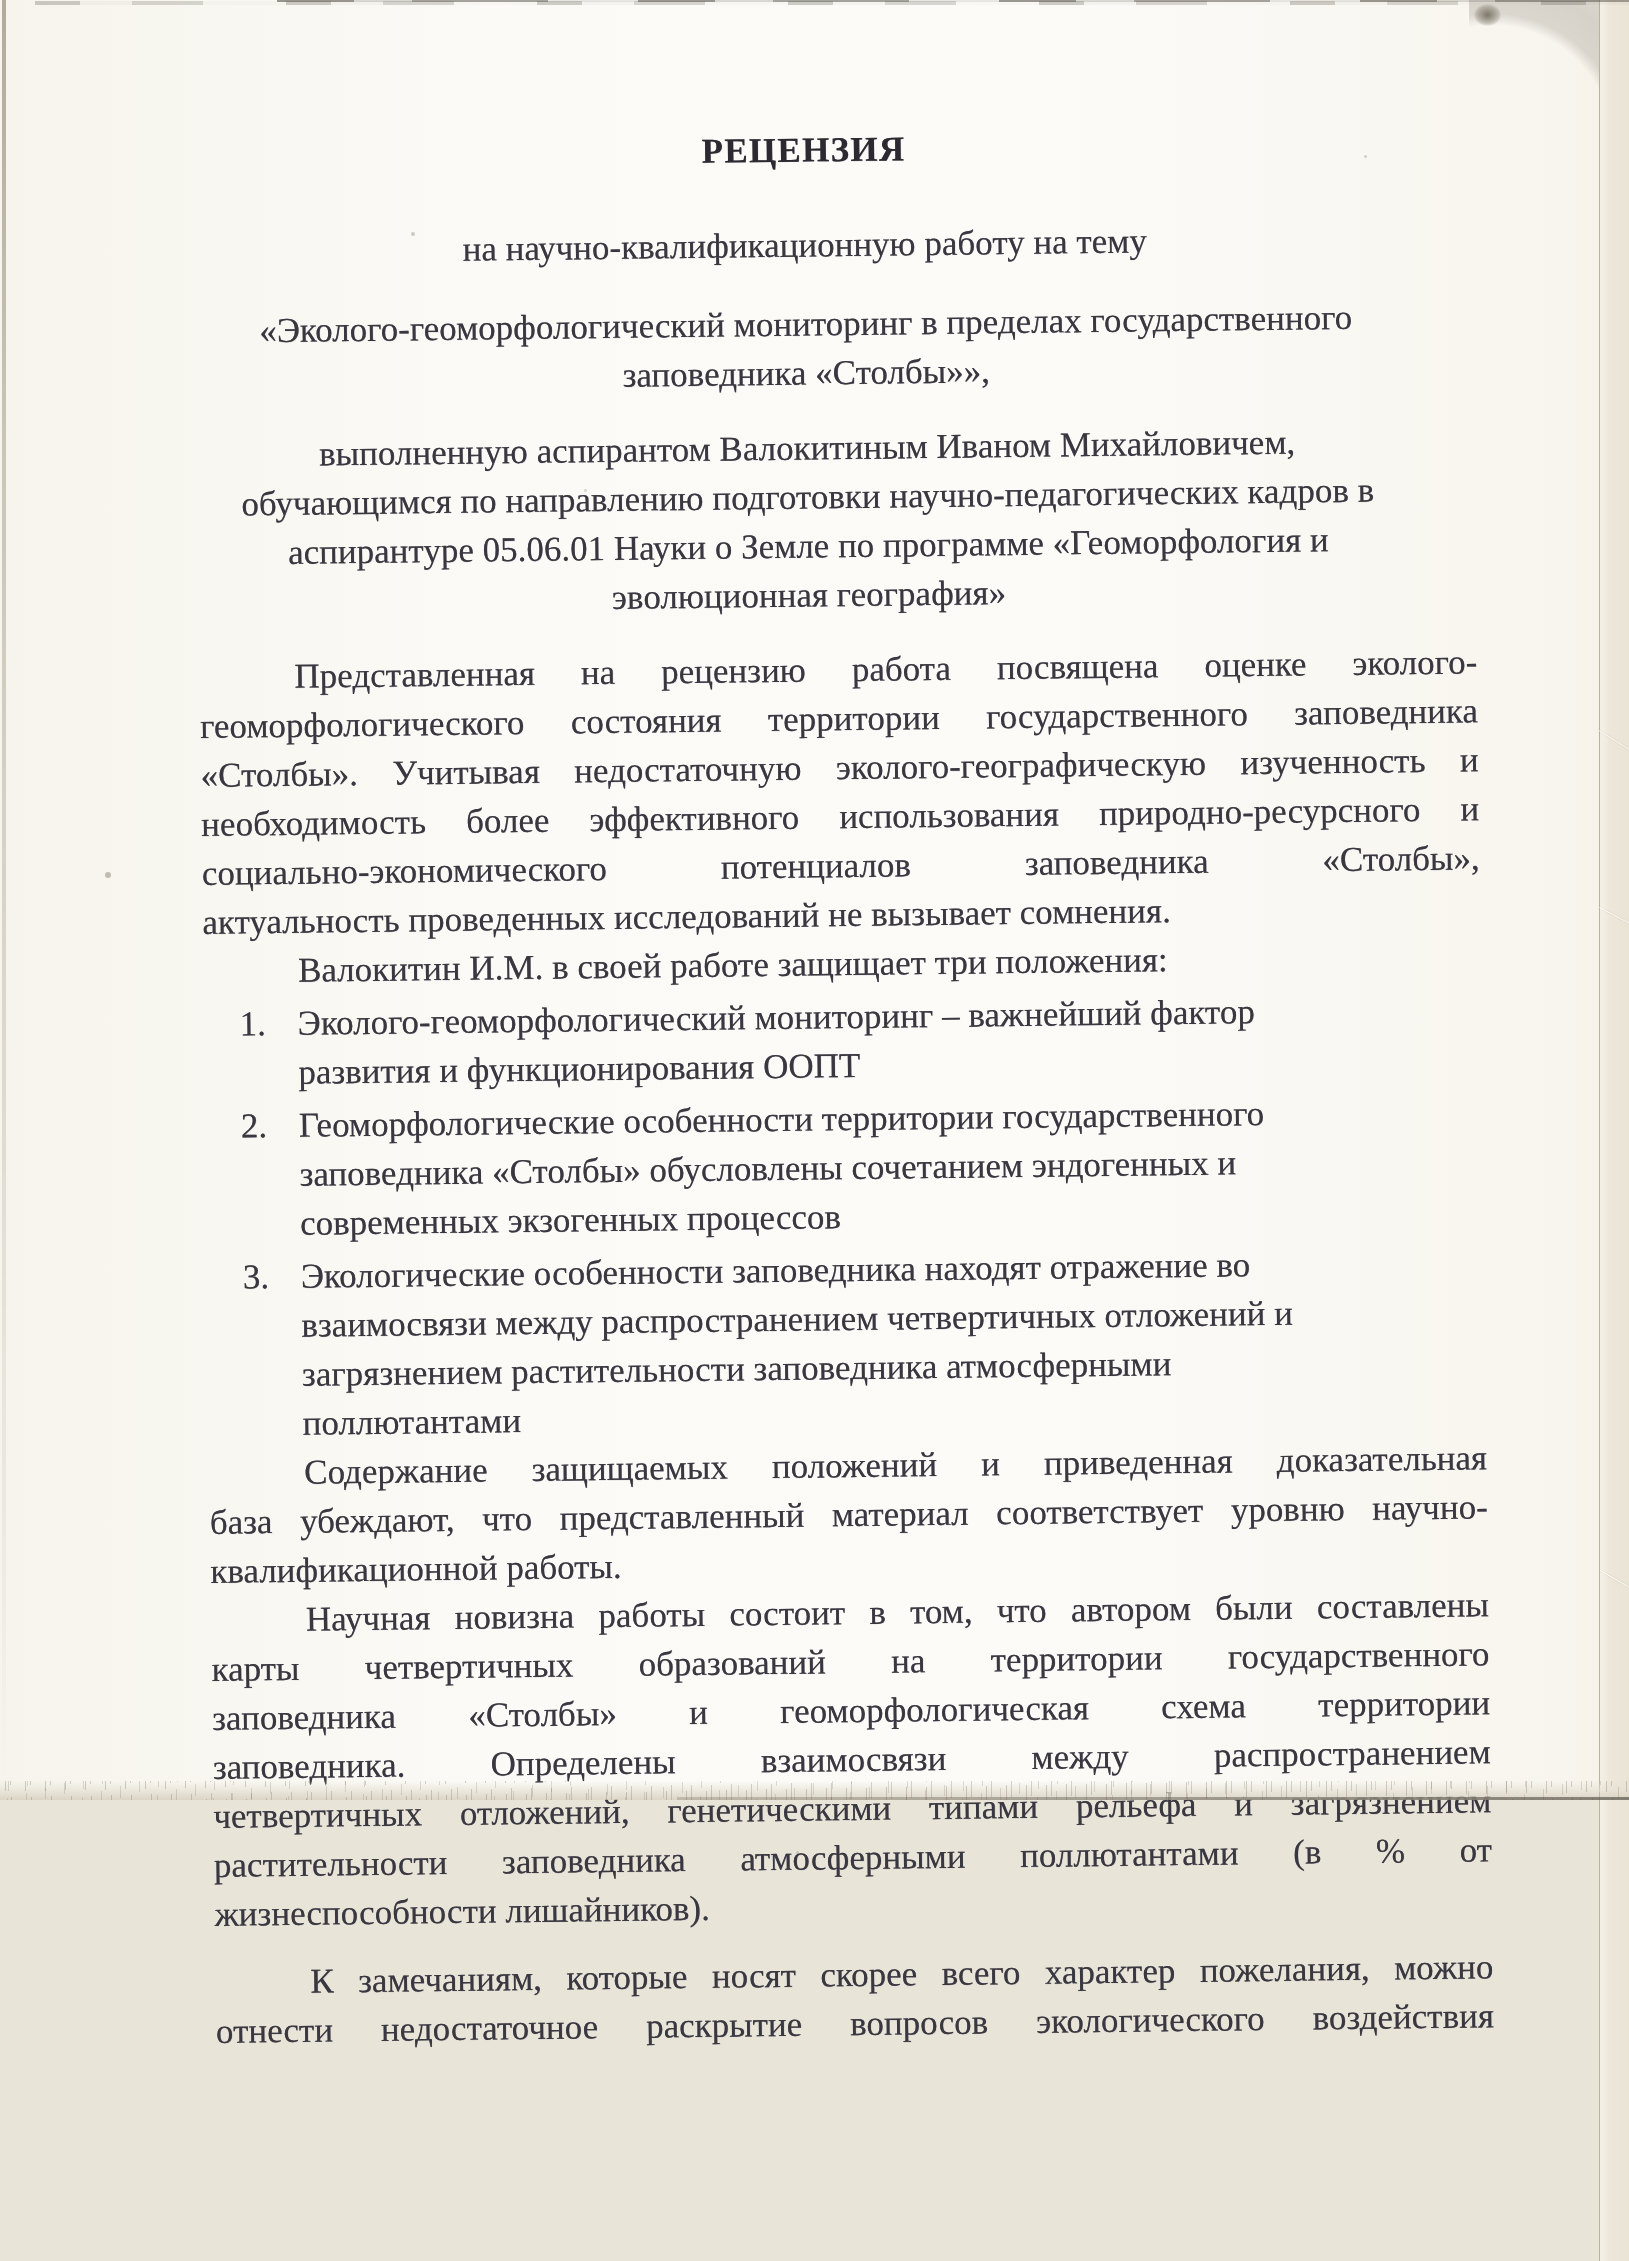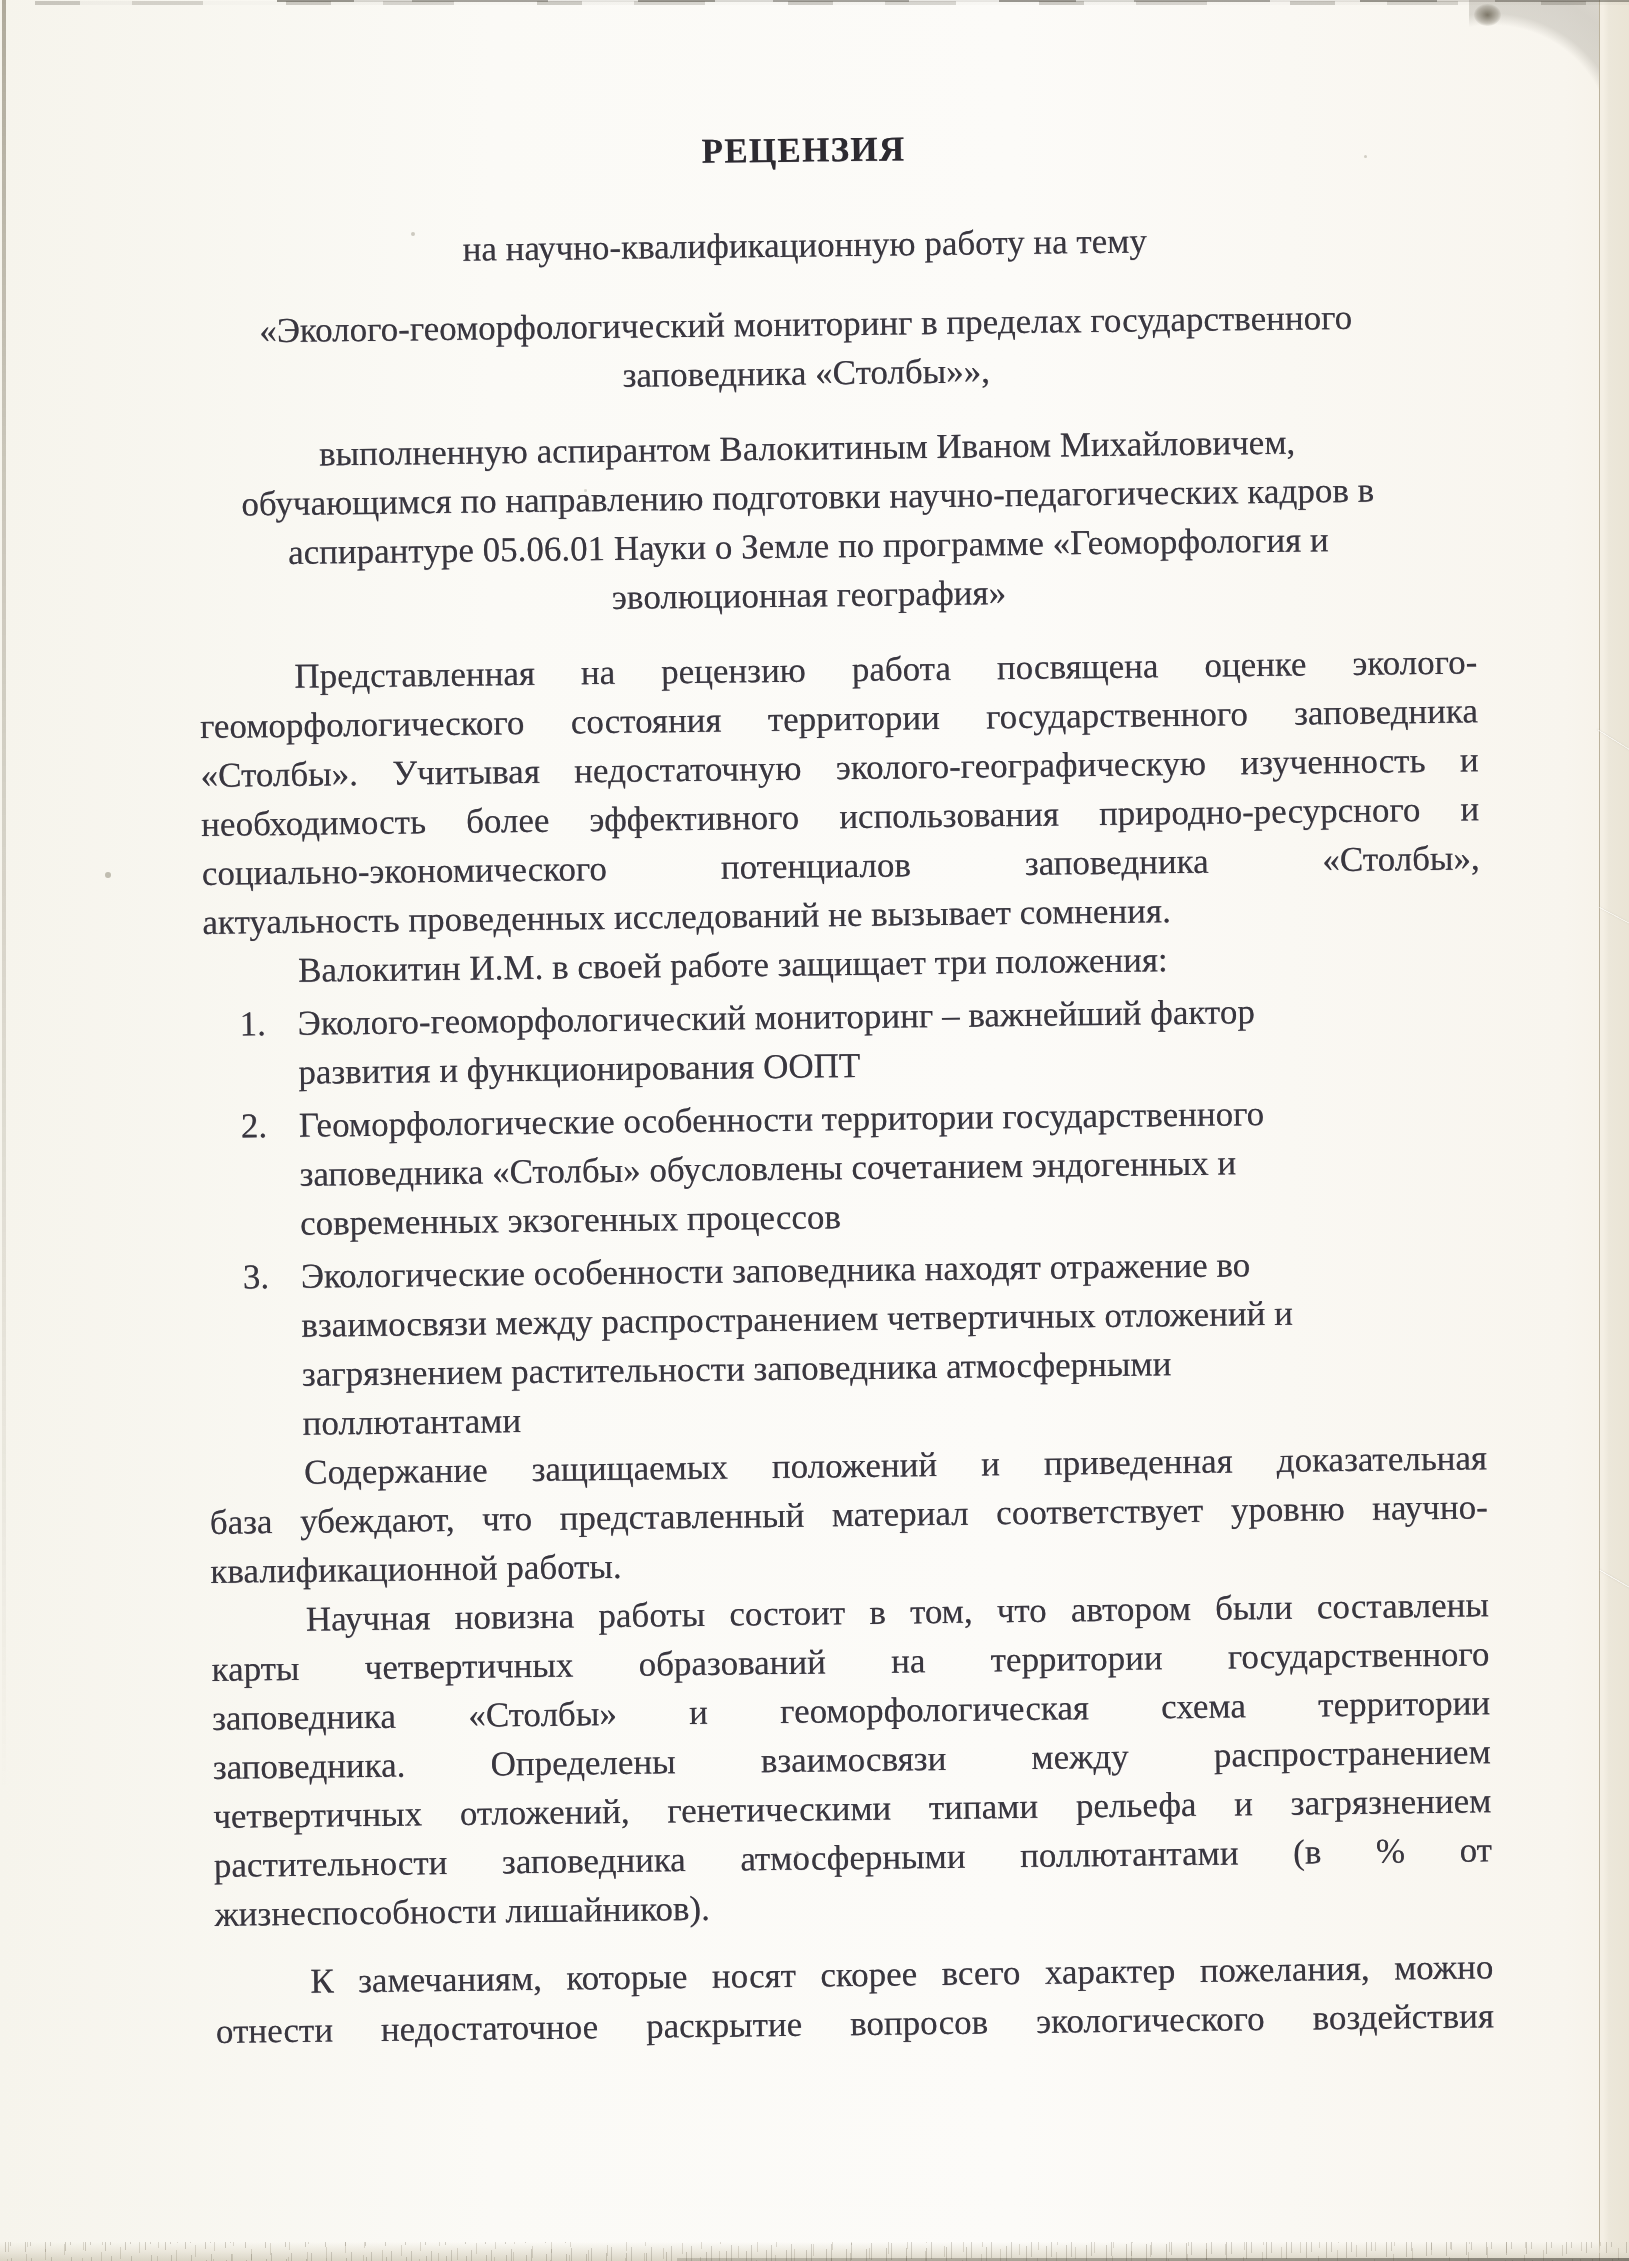--- a/index.html
+++ b/index.html
@@ -3,21 +3,21 @@
 <meta charset="utf-8">
 <style>
   html,body{margin:0;padding:0;}
   body{
     width:1630px;height:2261px;
     overflow:hidden;
     background:#e8e4d8;
     font-family:"Liberation Serif", serif;
   }
   .scan{
-    position:absolute;left:0;top:0;width:1630px;height:2261px;
+    position:absolute;left:0;top:0;width:1630px;height:1800px;
     background:linear-gradient(90deg,#f6f4ec 0%,#fbfaf6 30%,#fcfbf8 62%,#f8f5ee 96%,#f5f1e7 100%);
   }
   
   .edge-top-line{
     position:absolute;top:0;left:277px;right:0;height:1.9px;
     background:repeating-linear-gradient(90deg,
       rgba(72,68,58,.55) 0 77px, rgba(72,68,58,.18) 77px 135px,
       rgba(72,68,58,.48) 135px 271px, rgba(72,68,58,.10) 271px 361px);
     filter:blur(0.3px);
   }

